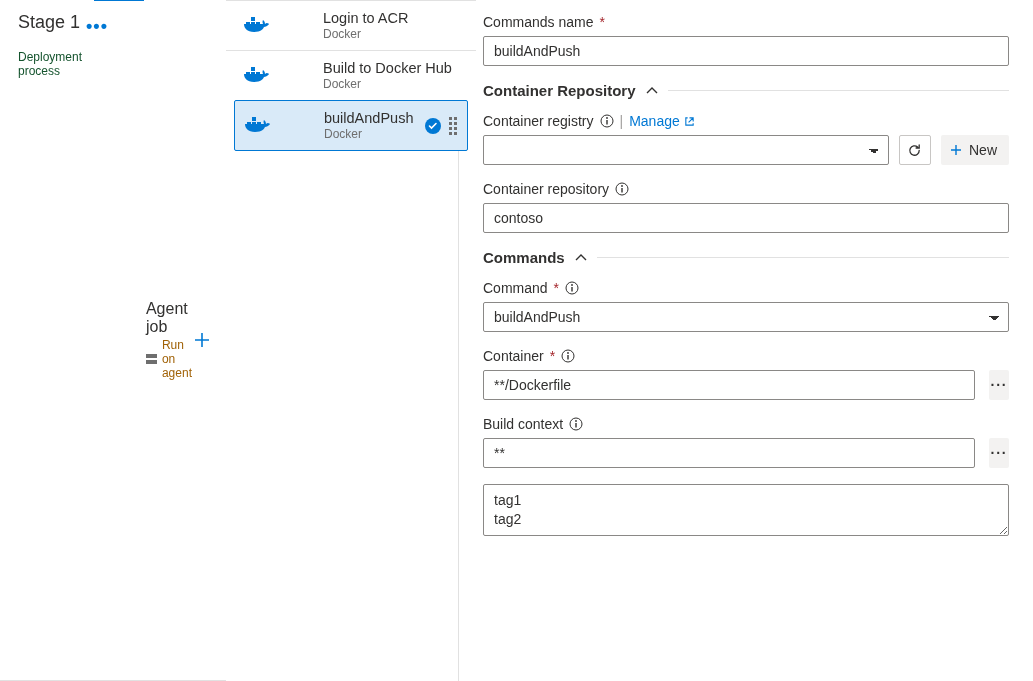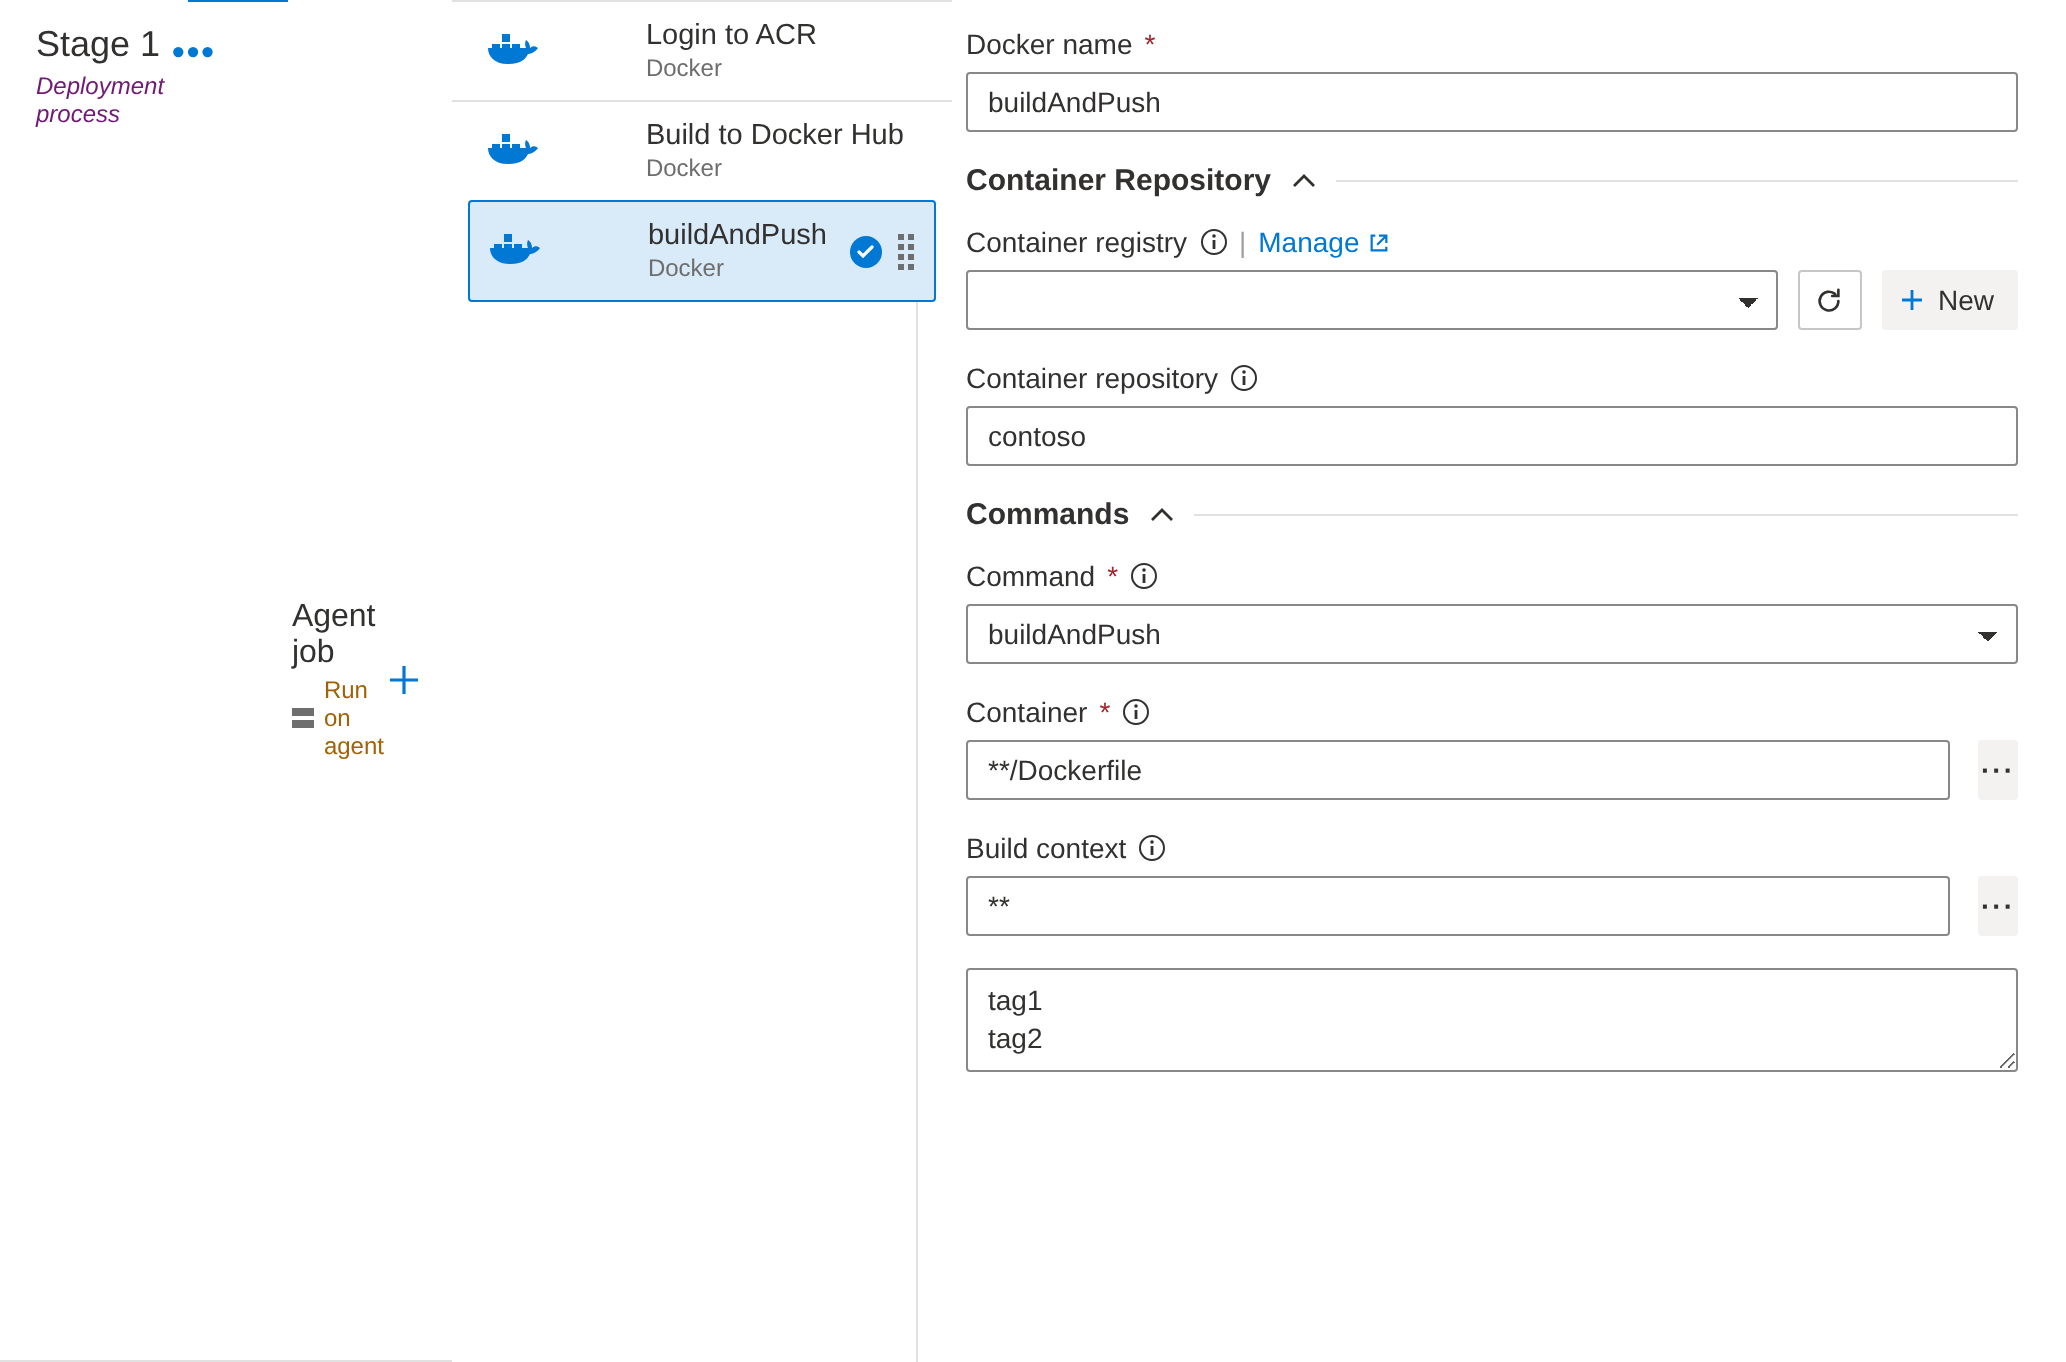--- a/index.html
+++ b/index.html
@@ -36,21 +36,21 @@
     top: -2px;
     left: 94px;
     width: 50px;
     height: 3px;
     background: #0078d4;
   }
   .stage-header .title {
     font-size: 18px; font-weight: 400; color: #323130; line-height: 1.2;
   }
   .stage-header .sub {
-    font-size: 12px; color: #701a75; margin-top: 2px; font-style: italic;
+    font-size: 12px; color: #14532d; margin-top: 16px;
   }
   .more-dots {
     color: #0078d4; font-size: 18px; font-weight: 700; letter-spacing: 1px;
     cursor: pointer; padding: 4px;
   }
 
   .job-header {
     display: flex; align-items: center; justify-content: space-between;
     padding: 12px 14px 12px 18px;
     border-bottom: 1px solid #e1e1e1;
@@ -312,21 +312,21 @@
       </div>
     </div>
 
   </div>
 </div>
 
 <div class="right-pane">
 
   <div class="field-row">
     <div class="field-label">
-      <span>Docker name</span>
+      <span>Commands name</span>
       <span class="req">*</span>
     </div>
     <input class="text-input" value="buildAndPush" style="">
   </div>
 
   <div class="section-header">
     <span>Container Repository</span>
     <span class="chev">
       <svg width="12" height="12" viewBox="0 0 12 12">
           <path d="M1 8 l5 -5 l5 5" stroke="#323130" stroke-width="1.4" fill="none"></path>

